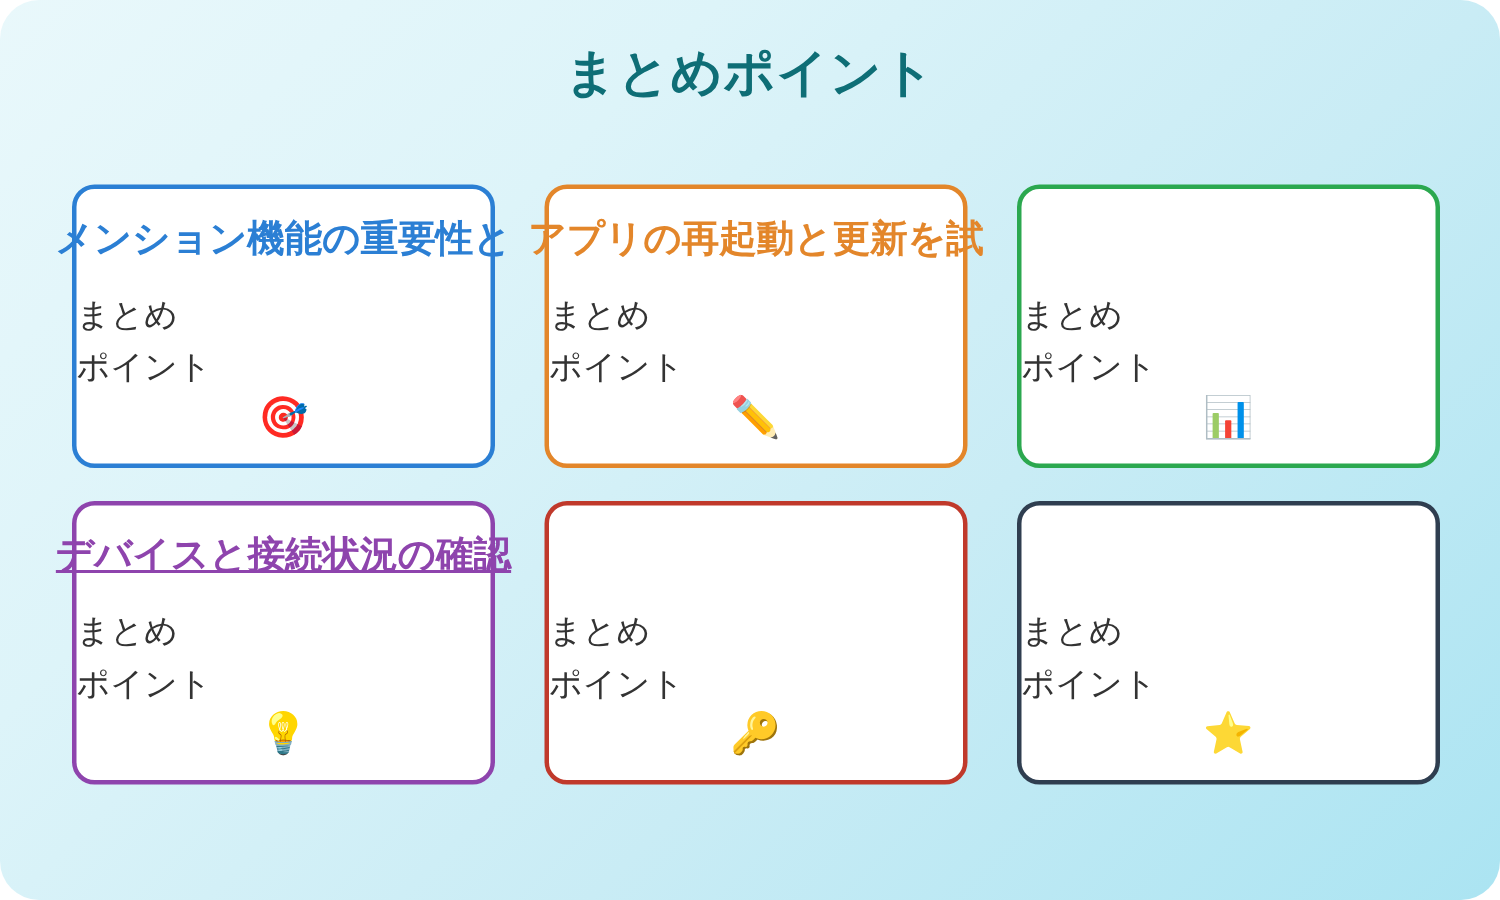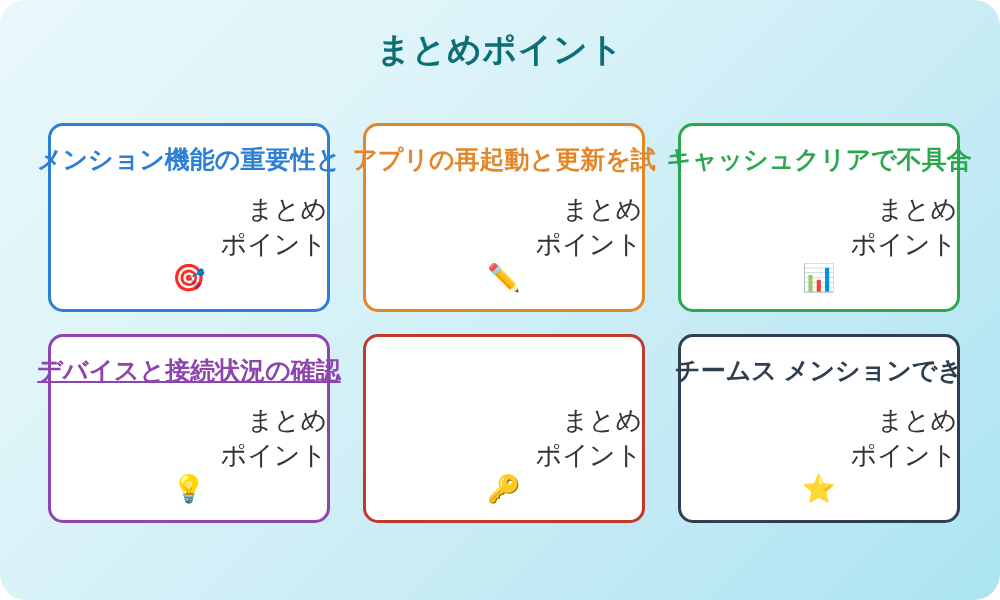--- a/index.html
+++ b/index.html
@@ -75,22 +75,22 @@
     white-space: nowrap;
     color: #4a90d9;
     overflow: hidden;
   }
 
   .card-body {
     position: absolute;
     left: 0;
     right: 0;
     top: 66px;
-    text-align: right;
-    font-size: 26px;
+    text-align: left;
+    font-size: 22px;
     line-height: 35px;
     color: #333333;
     font-weight: normal;
     white-space: pre-line;
   }
 
   .card-icon {
     position: absolute;
     left: 0;
     right: 0;
@@ -120,40 +120,38 @@
     </div>
 
     <div class="card" style="border-color: rgb(227, 134, 42);">
       <div class="card-title" style="color: rgb(227, 134, 42);">アプリの再起動と更新を試</div>
       <div class="card-body">まとめ
 ポイント</div>
       <div class="card-icon">✏️</div>
     </div>
 
     <div class="card" style="border-color: rgb(43, 168, 79);">
-      <div class="card-title" style="color: rgb(43, 168, 79);">キャッシュクリアで不具合</div>
       <div class="card-body">まとめ
 ポイント</div>
       <div class="card-icon">📊</div>
     </div>
 
     <div class="card" style="border-color: rgb(142, 68, 173);">
       <div class="card-title" style="color: rgb(142, 68, 173); text-decoration: underline;">デバイスと接続状況の確認</div>
       <div class="card-body">まとめ
 ポイント</div>
       <div class="card-icon">💡</div>
     </div>
 
     <div class="card" style="border-color: rgb(192, 57, 43);">
       <div class="card-body">まとめ
 ポイント</div>
       <div class="card-icon">🔑</div>
     </div>
 
     <div class="card" style="border-color: rgb(47, 62, 80);">
-      <div class="card-title" style="color: rgb(47, 62, 80);">チームス メンションでき</div>
       <div class="card-body">まとめ
 ポイント</div>
       <div class="card-icon">⭐</div>
     </div>
 
   </div>
 </div>
 
 </body></html>

